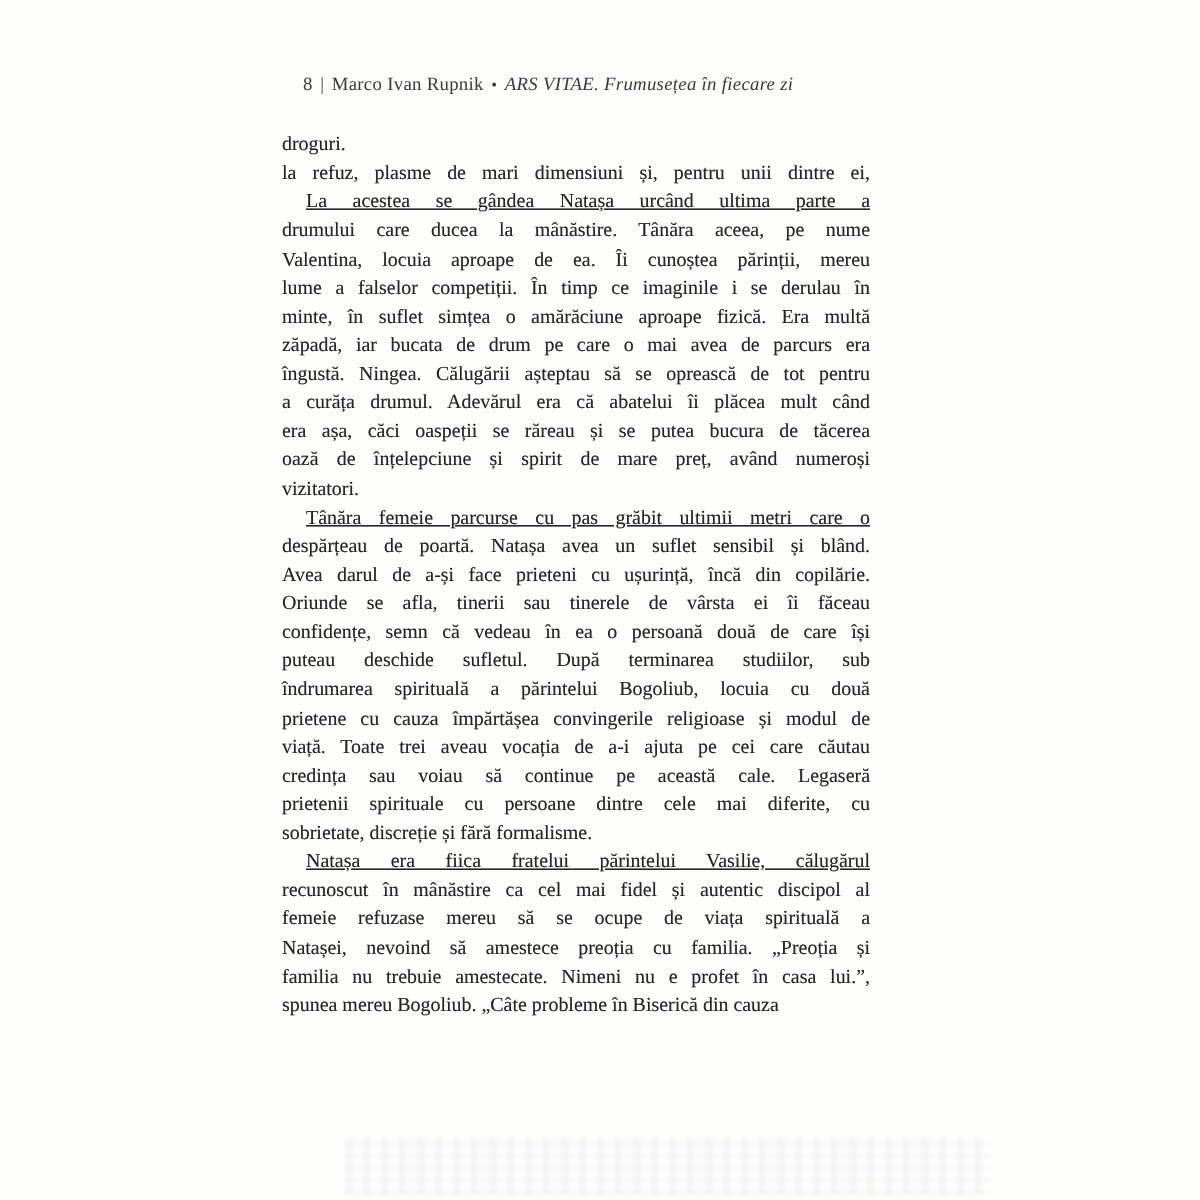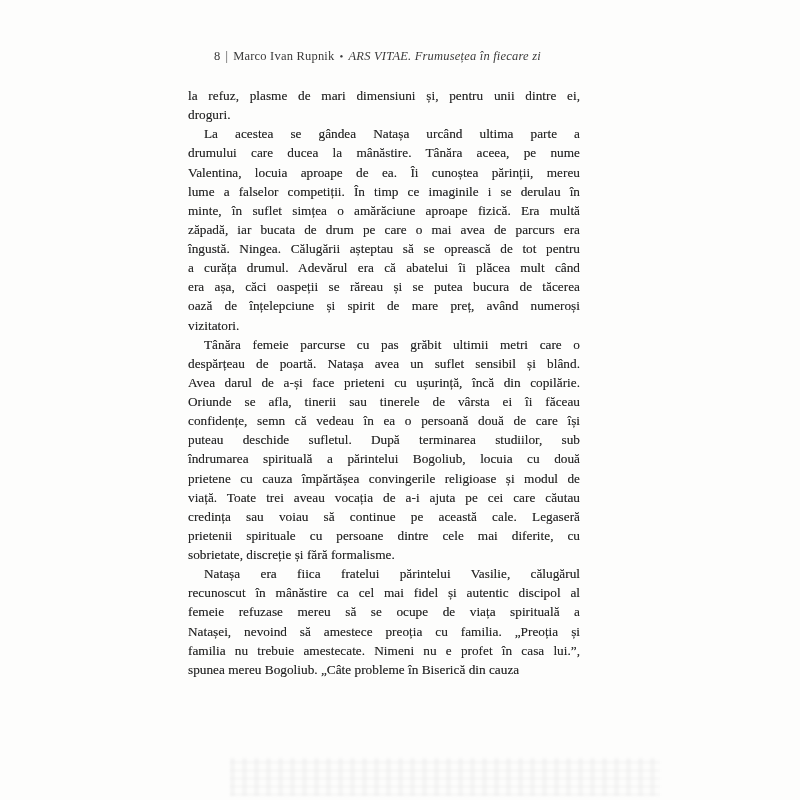--- a/index.html
+++ b/index.html
@@ -15,21 +15,21 @@
     position: relative;
   }
   .page {
     position: absolute;
     inset: 0;
     background: #fdfdfc;
   }
   
   .running-header {
     position: absolute;
-    left: 214px;
+    left: 202px;
     top: 49px;
     width: 400px;
     font-size: 12.5px;
     line-height: 15px;
     color: #3a3a3a;
     letter-spacing: 0.2px;
     white-space: nowrap;
   }
   .running-header .sep {
     margin: 0 5px;
@@ -56,20 +56,21 @@
   .line {
     text-align: justify;
     text-align-last: justify;
     white-space: normal;
   }
   .line.rag {
     text-align-last: left;
   }
   .line.ind {
     text-indent: 16px;
+    text-decoration: underline;
   }
   
   .scan-noise {
     position: absolute;
     left: 230px;
     top: 758px;
     width: 430px;
     height: 38px;
     background:
       repeating-linear-gradient(90deg, rgba(120,120,130,0.05) 0 5px, transparent 5px 12px),
@@ -82,22 +83,22 @@
 <body>
 
 <div class="page">
 
   <div class="running-header">
     <span>8</span><span class="sep">|</span><span>Marco Ivan Rupnik</span><span class="bullet">•</span><span class="book-title">ARS VITAE. Frumusețea în fiecare zi</span>
   </div>
 
   <div class="textblock">
     <div class="paragraph">
+      <div class="line rag">droguri.</div>
       <div class="line">la refuz, plasme de mari dimensiuni și, pentru unii dintre ei,</div>
-      <div class="line rag">droguri.</div>
     </div>
     <div class="paragraph">
       <div class="line ind">La acestea se gândea Natașa urcând ultima parte a</div>
       <div class="line">drumului care ducea la mânăstire. Tânăra aceea, pe nume</div>
       <div class="line">Valentina, locuia aproape de ea. Îi cunoștea părinții, mereu</div>
       <div class="line">lume a falselor competiții. În timp ce imaginile i se derulau în</div>
       <div class="line">minte, în suflet simțea o amărăciune aproape fizică. Era multă</div>
       <div class="line">zăpadă, iar bucata de drum pe care o mai avea de parcurs era</div>
       <div class="line">îngustă. Ningea. Călugării așteptau să se oprească de tot pentru</div>
       <div class="line">a curăța drumul. Adevărul era că abatelui îi plăcea mult când</div>

